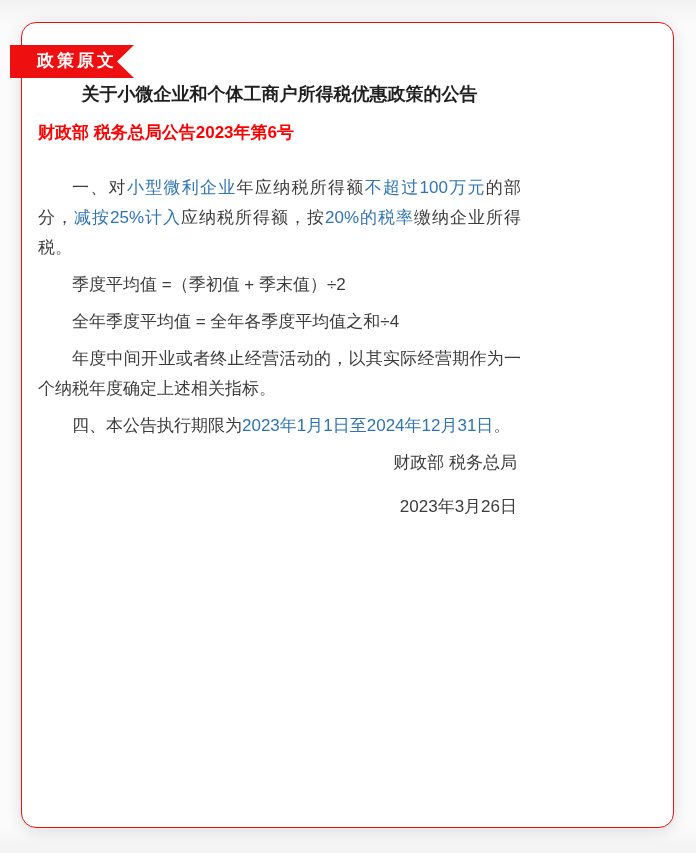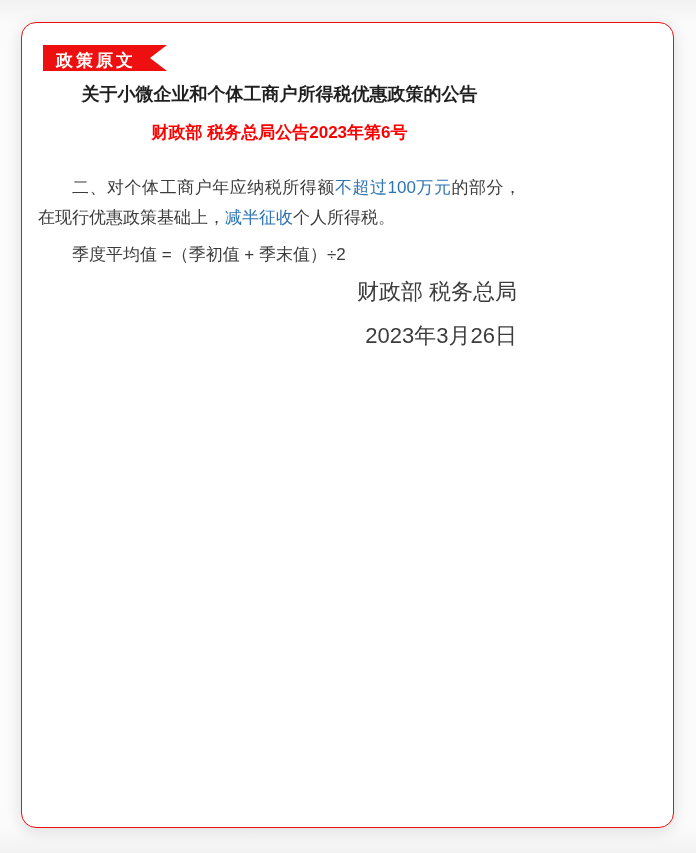--- a/index.html
+++ b/index.html
@@ -26,67 +26,66 @@
     width:653px;height:806px;
     background:#ffffff;
     border:1px solid var(--red);
     border-radius:15px;
     box-shadow:0 3px 16px rgba(0,0,0,0.12);
     box-sizing:border-box;
   }
   .ribbon{
     position:absolute;
     left:10px;top:45px;
-    width:124px;height:26px;
+    width:124px;height:33px;
     background:var(--red);
     clip-path:polygon(0 0,100% 0,calc(100% - 17px) 50%,100% 100%,0 100%);
     color:#ffffff;
     font-size:17px;
     font-weight:bold;
     line-height:31px;
-    padding-left:13px;
+    padding-left:27px;
     letter-spacing:3px;
     box-sizing:border-box;
     z-index:3;
-    margin-left:33px;
   }
   .content{
     position:absolute;
     left:22px;top:22px;
     width:515px;
     padding:60px 16px 0 16px;
     box-sizing:border-box;
   }
   .doc-title{
     text-align:center;
     font-size:18px;
     font-weight:bold;
     color:#1f1f1f;
     margin:0 0 15px 0;
     line-height:24px;
   }
   .doc-subtitle{
-    text-align:center;
+    text-align:left;
     font-size:17px;
     font-weight:bold;
     color:var(--subtitle-red);
     margin:0 0 28px 0;
     line-height:24px;
   }
   .paras .para{
     margin:0 0 7px 0;
     font-size:17px;
     line-height:30px;
     color:var(--text);
     text-indent:2em;
     text-align:justify;
   }
   .footer{
     text-align:right;
-    font-size:22px;
+    font-size:17px;
     color:var(--text);
     padding-right:4px;
   }
   .footer .sig{margin:6px 0 0 0;line-height:30px;}
   .footer .date{margin:14px 0 0 0;line-height:30px;}
 </style>
 </head>
 <body>
 
 <div class="page">
@@ -94,22 +93,25 @@
   <div class="card"></div>
 
   <div class="ribbon">政策原文</div>
 
   <div class="content">
     <h1 class="doc-title">关于小微企业和个体工商户所得税优惠政策的公告</h1>
 
     <h2 class="doc-subtitle">财政部 税务总局公告2023年第6号</h2>
 
     <div class="paras">
-        <p class="para"><span>二、对个体工商户年应纳税所得额</span><span style="color: rgb(46, 116, 181);">不超过100万元</span><span>的部分，在现行优惠政策基础上，</span><span style="color: rgb(46, 116, 181);">减半征收</span><span>个人所得税。</span></p>
+        <p class="para"><span>一、对</span><span style="color: rgb(46, 116, 181);">小型微利企业</span><span>年应纳税所得额</span><span style="color: rgb(46, 116, 181);">不超过100万元</span><span>的部分，</span><span style="color: rgb(46, 116, 181);">减按25%计入</span><span>应纳税所得额，按</span><span style="color: rgb(46, 116, 181);">20%的税率</span><span>缴纳企业所得税。</span></p>
         <p class="para"><span>季度平均值 =（季初值 + 季末值）÷2</span></p>
+        <p class="para"><span>全年季度平均值 = 全年各季度平均值之和÷4</span></p>
+        <p class="para"><span>年度中间开业或者终止经营活动的，以其实际经营期作为一个纳税年度确定上述相关指标。</span></p>
+        <p class="para"><span>四、本公告执行期限为</span><span style="color: rgb(46, 116, 181);">2023年1月1日至2024年12月31日</span><span>。</span></p>
       </div>
 
     <div class="footer">
       <p class="sig">财政部 税务总局</p>
       <p class="date">2023年3月26日</p>
     </div>
   </div>
 
 </div>
 

